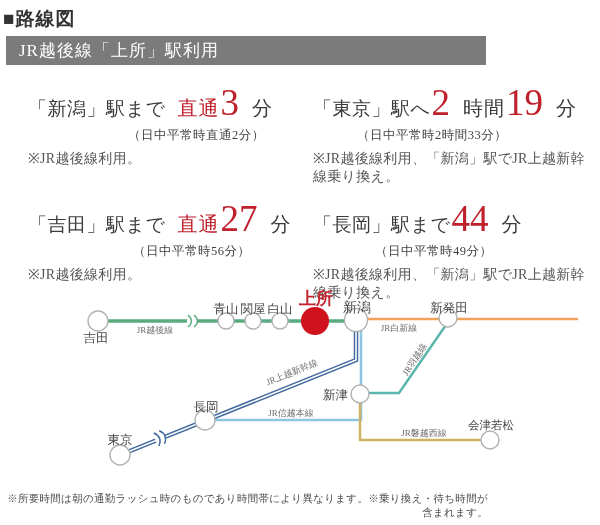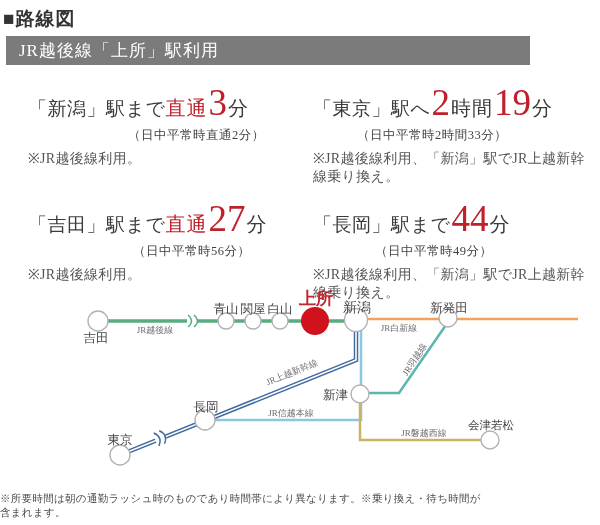--- a/index.html
+++ b/index.html
@@ -6,47 +6,47 @@
   body{
     width:600px;height:525px;position:relative;background:#ffffff;
     font-family:"Liberation Serif","DejaVu Serif",serif;
     color:#3b3b3b;overflow:hidden;
   }
   .heading{
     position:absolute;left:3px;top:6px;
     font-size:19px;font-weight:bold;color:#333;letter-spacing:1px;
   }
   .banner{
-    position:absolute;left:6px;top:36px;width:524px;height:29px;
+    position:absolute;left:6px;top:36px;width:480px;height:29px;
     background:#7b7b7b;color:#fff;font-size:17px;line-height:29px;
     padding-left:13px;box-sizing:border-box;letter-spacing:1px;
   }
   .routes{
     position:absolute;left:28px;top:84px;width:560px;
     display:grid;grid-template-columns:285px 1fr;row-gap:14px;
   }
   .route .main{display:flex;align-items:baseline;white-space:nowrap;}
   .dest{font-size:19px;color:#3b3b3b;letter-spacing:0.5px;}
-  .mid{font-size:20px;letter-spacing:1px;}
+  .mid{font-size:20px;letter-spacing:1px;margin-left:12px;}
   .big{font-size:37px;line-height:1;letter-spacing:0;padding:0 1px;}
   .red{color:#bf202b;}
   .paren{font-size:12.5px;color:#3f3f3f;margin-top:5px;letter-spacing:0.5px;}
   .route-1 .paren{margin-left:100px;}
   .route-2 .paren{margin-left:44px;}
   .route-3 .paren{margin-left:105px;}
   .route-4 .paren{margin-left:62px;}
   .note{font-size:14px;color:#555;margin-top:4px;letter-spacing:0.3px;}
   .map{position:absolute;left:0;top:272px;}
   .map text{font-family:"Liberation Serif","DejaVu Serif",serif;fill:#454545;}
   .map .st-label{font-size:12.5px;}
   .map .st-label-lg{font-size:14px;}
   .map .st-label-kamitokoro{font-size:17px;font-weight:bold;fill:#c0242e;}
   .map .line-label{font-size:9px;fill:#6e6e6e;}
   .footnote{
-    position:absolute;left:0;top:492px;width:488px;text-align:left;
+    position:absolute;left:0;top:492px;width:488px;text-align:right;
     font-size:10.5px;color:#4a4a4a;letter-spacing:0.3px;
   }
 </style>
 </head>
 <body>
 
 <div class="heading">■路線図</div>
 
 <div class="banner">JR越後線「上所」駅利用</div>
 

